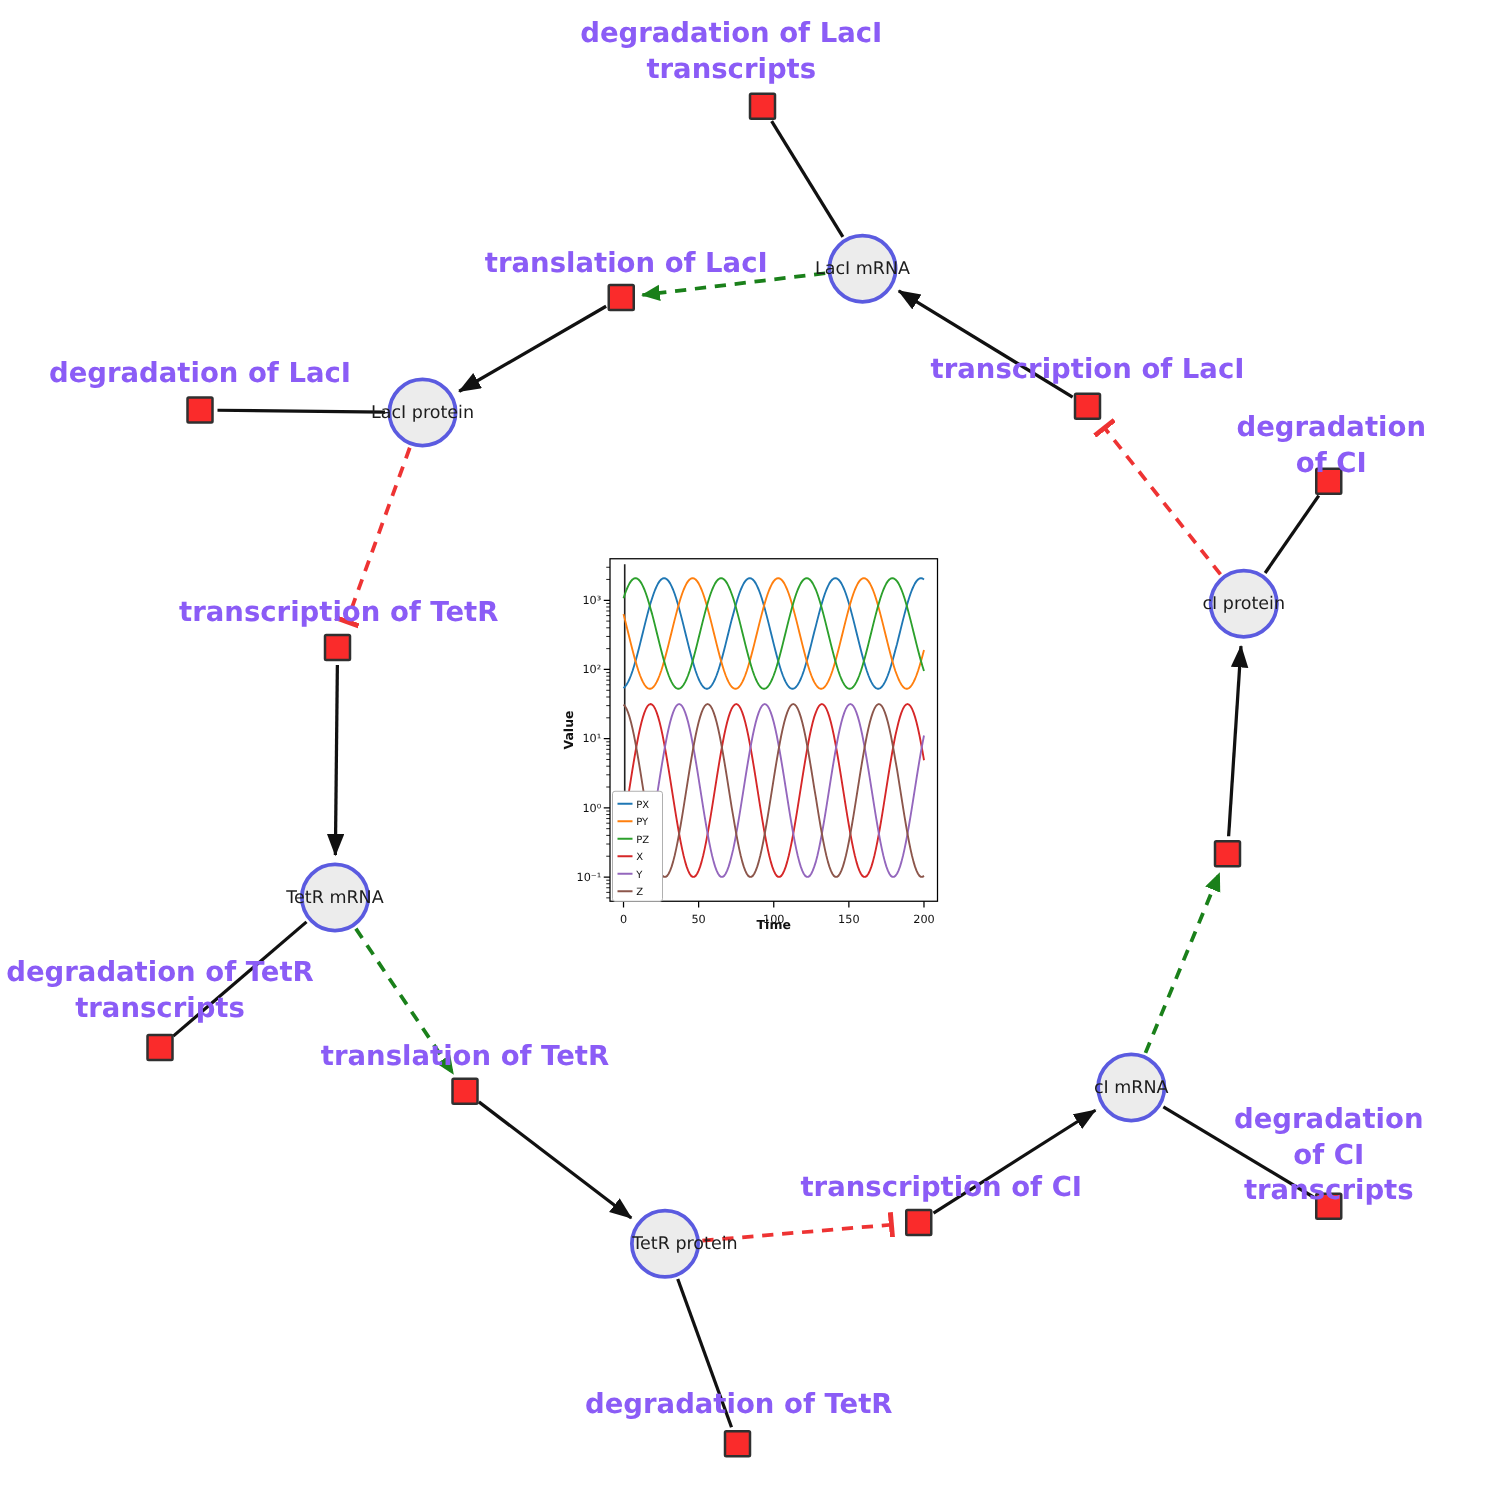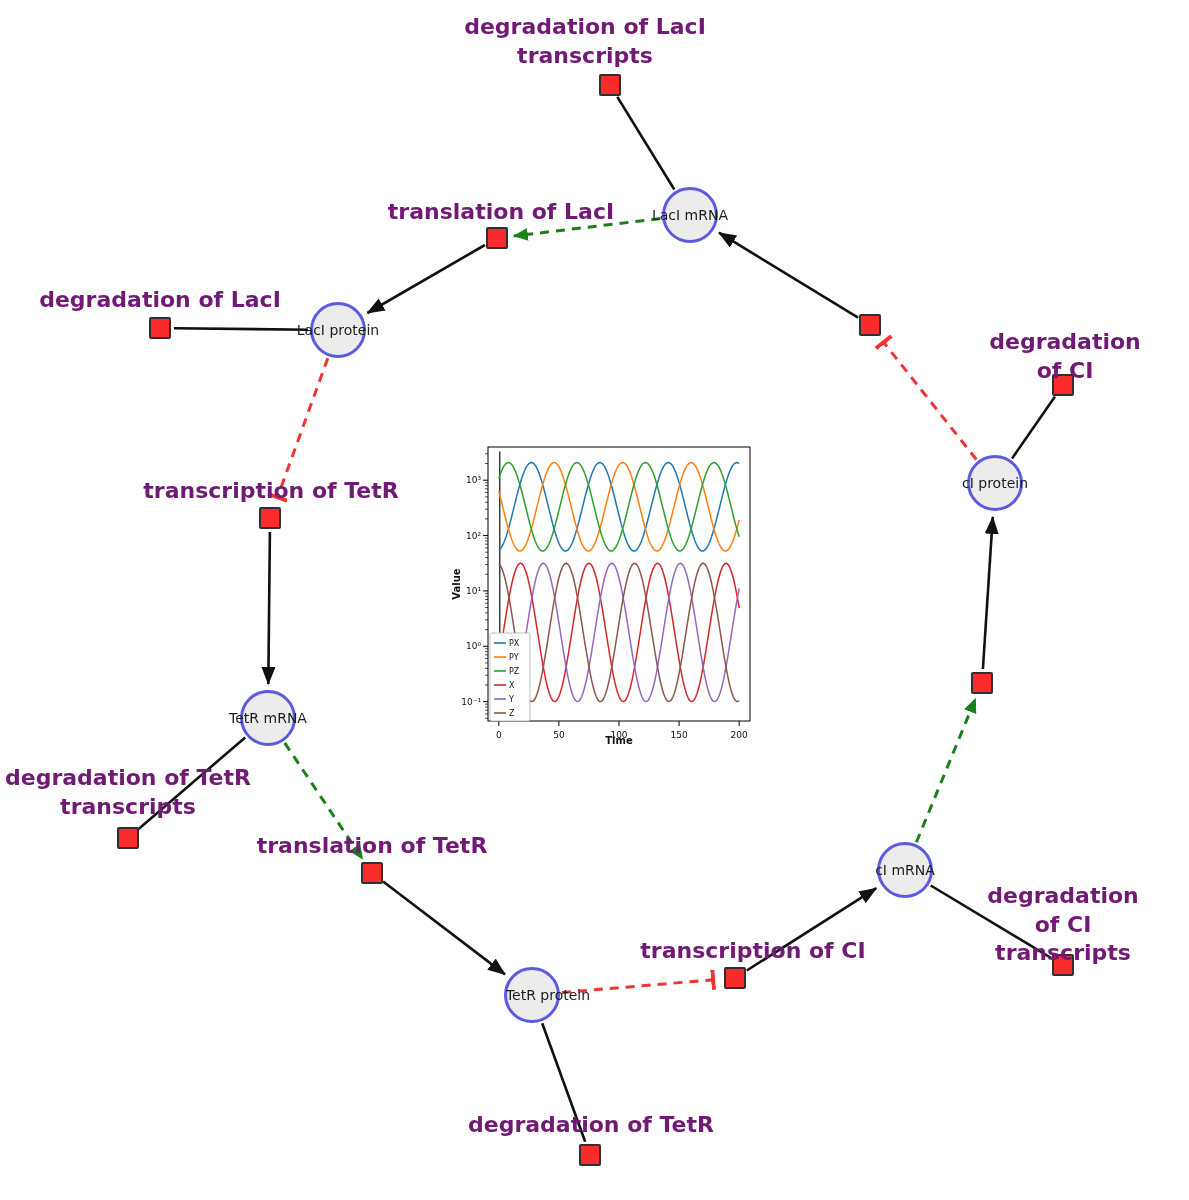--- a/index.html
+++ b/index.html
@@ -2,21 +2,21 @@
 <html><head>
 <meta charset="utf-8">
 <style>
   html,body{margin:0;padding:0;background:#ffffff;font-family:"DejaVu Sans",sans-serif;}
   .canvas{position:relative;width:1189px;height:1200px;background:#ffffff;overflow:hidden;}
   #edge-layer{position:absolute;left:0;top:0;z-index:1;}
   #nodes{position:absolute;left:0;top:0;width:100%;height:100%;z-index:2;pointer-events:none;}
   .species-node{position:absolute;width:50px;height:50px;border-radius:50%;border:3px solid;box-sizing:content-box;}
   .species-label{position:absolute;transform:translate(-50%,-50%);font-size:14px;color:#1c1c1c;white-space:nowrap;z-index:3;}
   .reaction-node{position:absolute;width:18px;height:18px;border:2.5px solid;border-radius:2px;box-sizing:content-box;}
-  .reaction-label{position:absolute;transform:translate(-50%,-50%);font-size:22px;font-weight:bold;color:#701a75;
+  .reaction-label{position:absolute;transform:translate(-50%,-50%);font-size:22px;font-weight:bold;color:#8b5cf6;
                   white-space:pre-line;text-align:center;line-height:1.3;z-index:3;}
   .edge{fill:none;stroke-width:2.6;}
   .edge.modifier{stroke-dasharray:9 7;stroke-width:3;}
   .edge.inhibition{stroke-dasharray:9 7;stroke-width:3;}
   .inset{position:absolute;left:446px;top:437px;width:330px;height:330px;background:#ffffff;z-index:4;}
   .tick{font-size:9px;fill:#111;font-family:"DejaVu Sans",sans-serif;}
   .legend-text{font-size:8px;fill:#111;font-family:"DejaVu Sans",sans-serif;}
   .x-label{position:absolute;left:42px;width:262px;top:298px;text-align:center;font-size:10px;font-weight:bold;color:#111;}
   .y-label{position:absolute;left:10px;top:147px;transform:translate(-50%,-50%) rotate(-90deg);font-size:10px;font-weight:bold;color:#111;white-space:nowrap;}
 </style>
@@ -70,20 +70,21 @@
       <div class="species-node" style="left: 877px; top: 842px; background: rgb(236, 236, 236); border-color: rgb(91, 91, 224);"></div>
       <div class="species-label" style="left: 905px; top: 870px;">cI mRNA</div>
       <div class="species-node" style="left: 967px; top: 455px; background: rgb(236, 236, 236); border-color: rgb(91, 91, 224);"></div>
       <div class="species-label" style="left: 995px; top: 483px;">cI protein</div>
       <div class="reaction-node" style="left: 599px; top: 74px; background: rgb(250, 43, 43); border-color: rgb(48, 48, 48);"></div>
       <div class="reaction-label" style="left: 585px; top: 42px;">degradation of LacI
 transcripts</div>
       <div class="reaction-node" style="left: 486px; top: 227px; background: rgb(250, 43, 43); border-color: rgb(48, 48, 48);"></div>
       <div class="reaction-label" style="left: 501px; top: 212px;">translation of LacI</div>
       <div class="reaction-node" style="left: 859px; top: 314px; background: rgb(250, 43, 43); border-color: rgb(48, 48, 48);"></div>
+      <div class="reaction-label" style="left: 870px; top: 297px;">transcription of LacI</div>
       <div class="reaction-node" style="left: 149px; top: 317px; background: rgb(250, 43, 43); border-color: rgb(48, 48, 48);"></div>
       <div class="reaction-label" style="left: 160px; top: 300px;">degradation of LacI</div>
       <div class="reaction-node" style="left: 1052px; top: 374px; background: rgb(250, 43, 43); border-color: rgb(48, 48, 48);"></div>
       <div class="reaction-label" style="left: 1065px; top: 357px;">degradation of CI</div>
       <div class="reaction-node" style="left: 259px; top: 507px; background: rgb(250, 43, 43); border-color: rgb(48, 48, 48);"></div>
       <div class="reaction-label" style="left: 271px; top: 491px;">transcription of TetR</div>
       <div class="reaction-node" style="left: 971px; top: 672px; background: rgb(250, 43, 43); border-color: rgb(48, 48, 48);"></div>
       <div class="reaction-node" style="left: 117px; top: 827px; background: rgb(250, 43, 43); border-color: rgb(48, 48, 48);"></div>
       <div class="reaction-label" style="left: 128px; top: 793px;">degradation of TetR
 transcripts</div>

